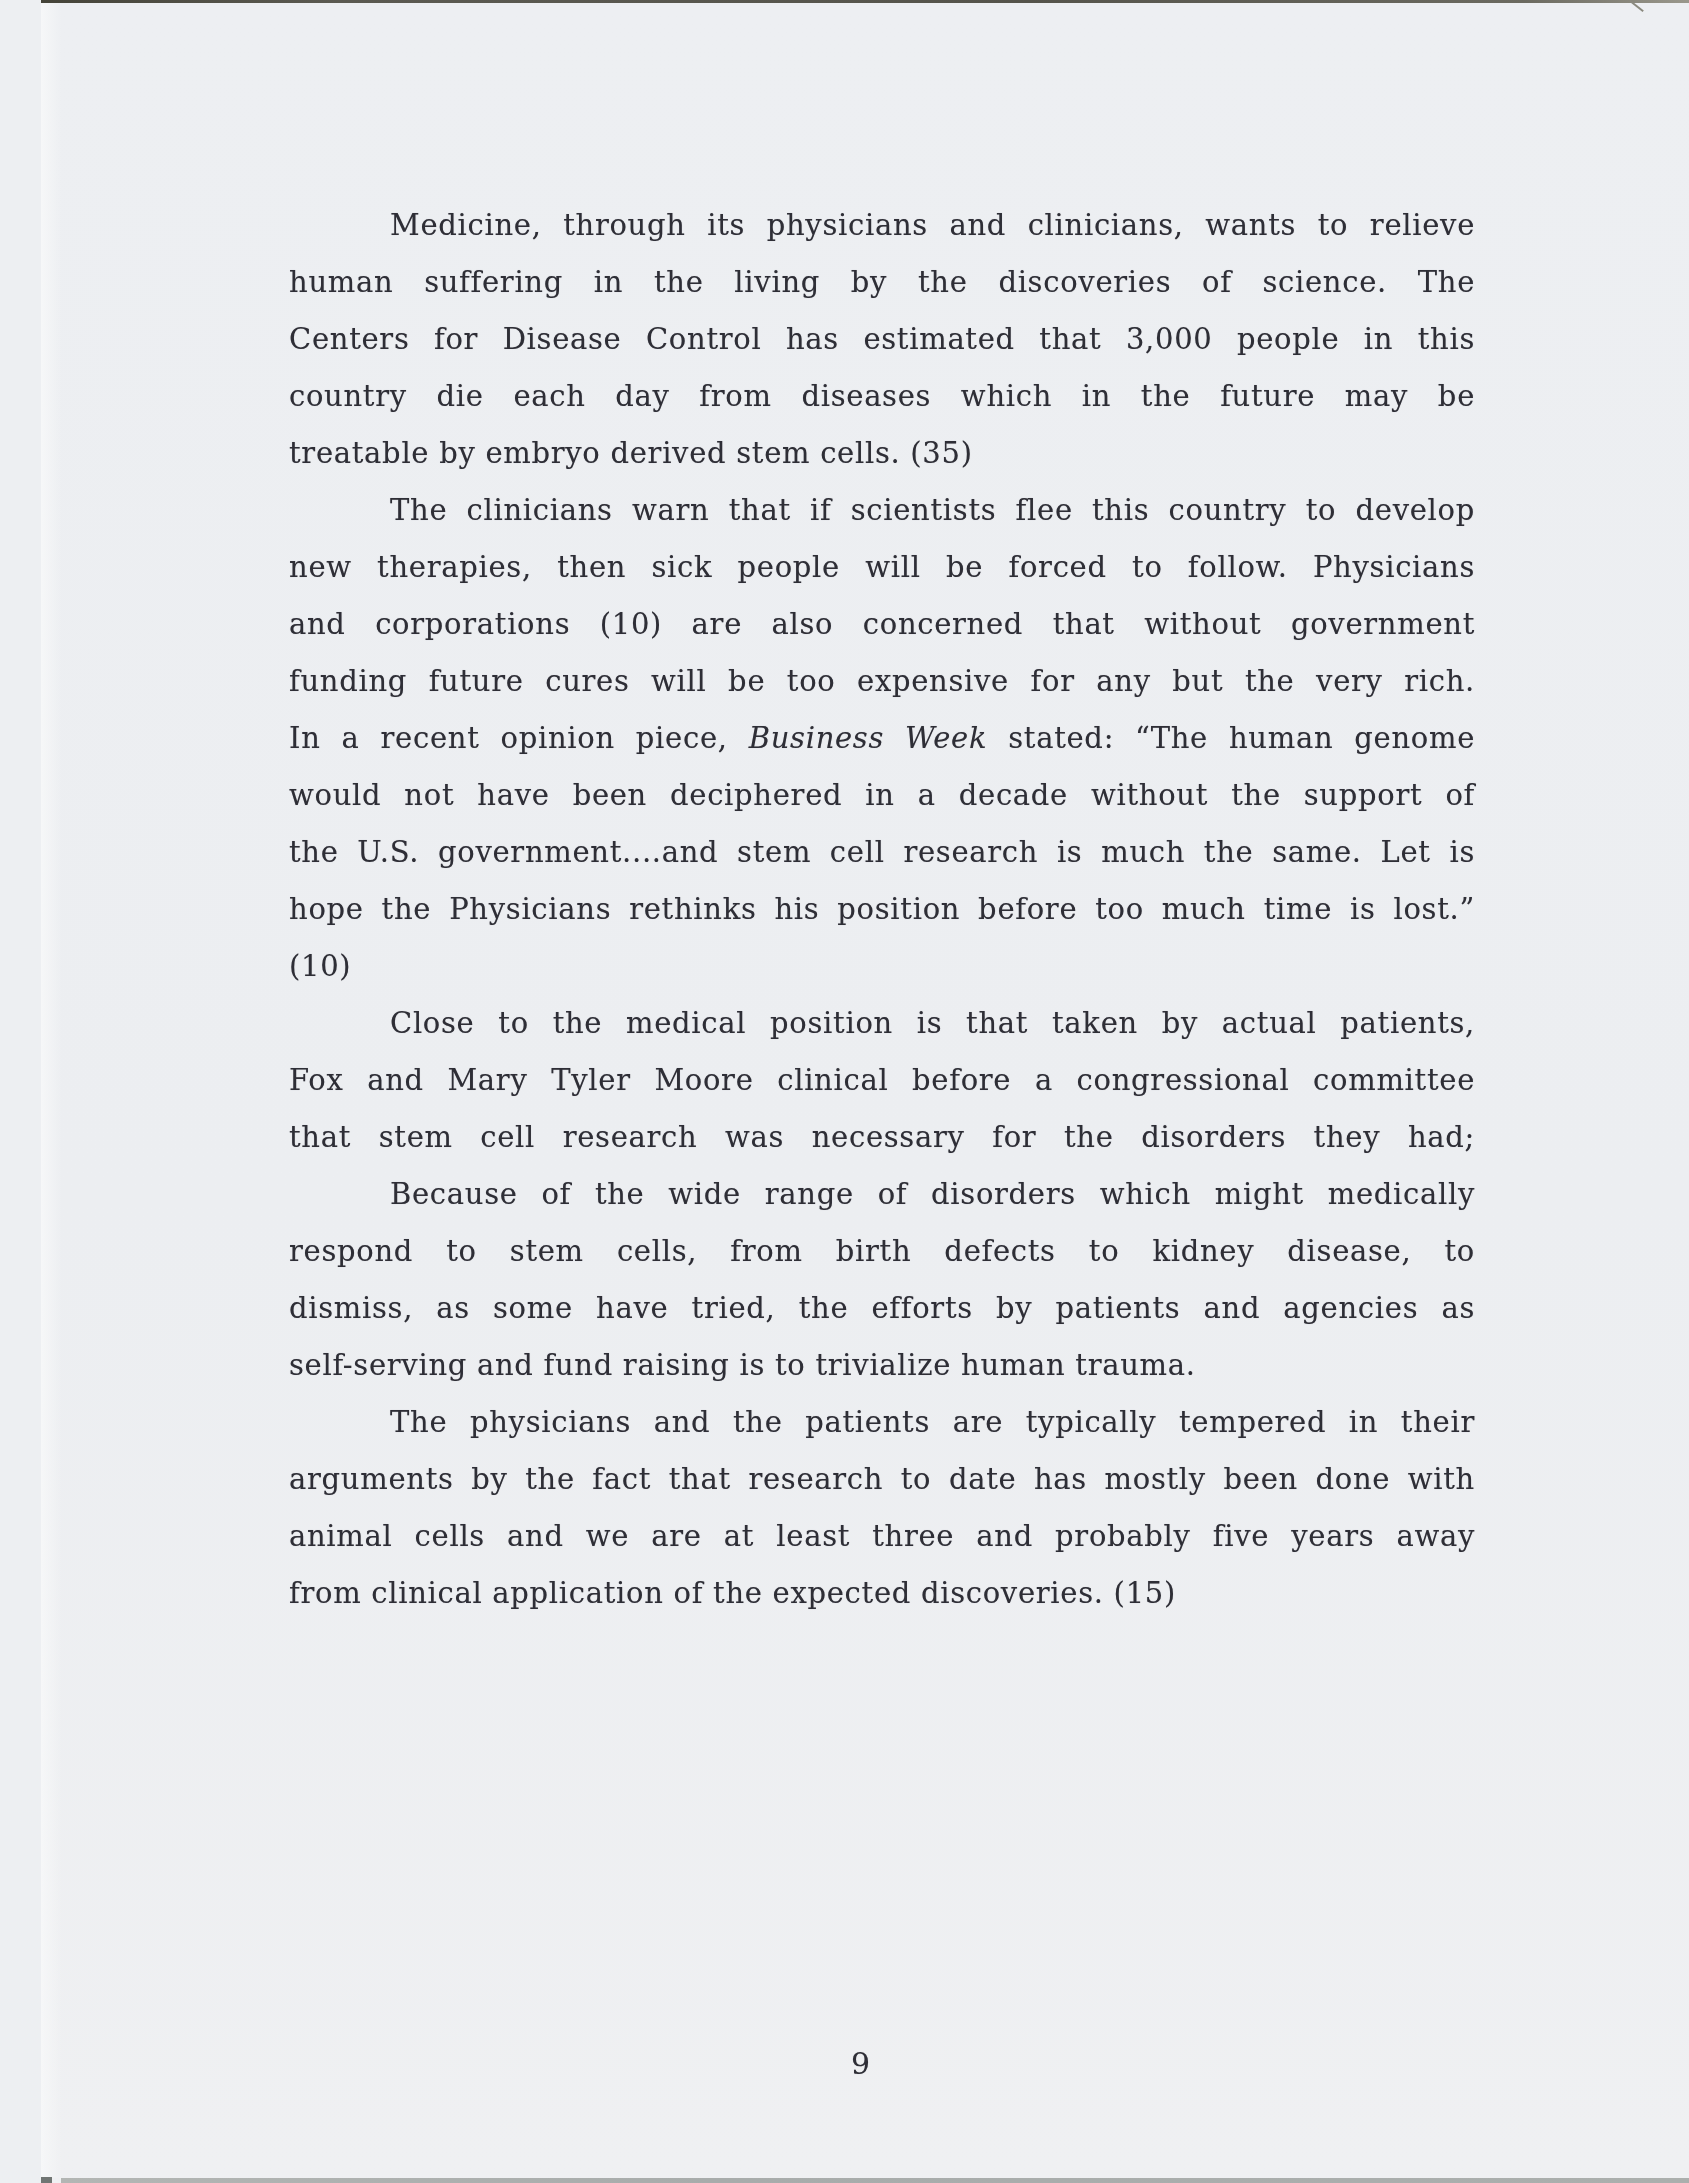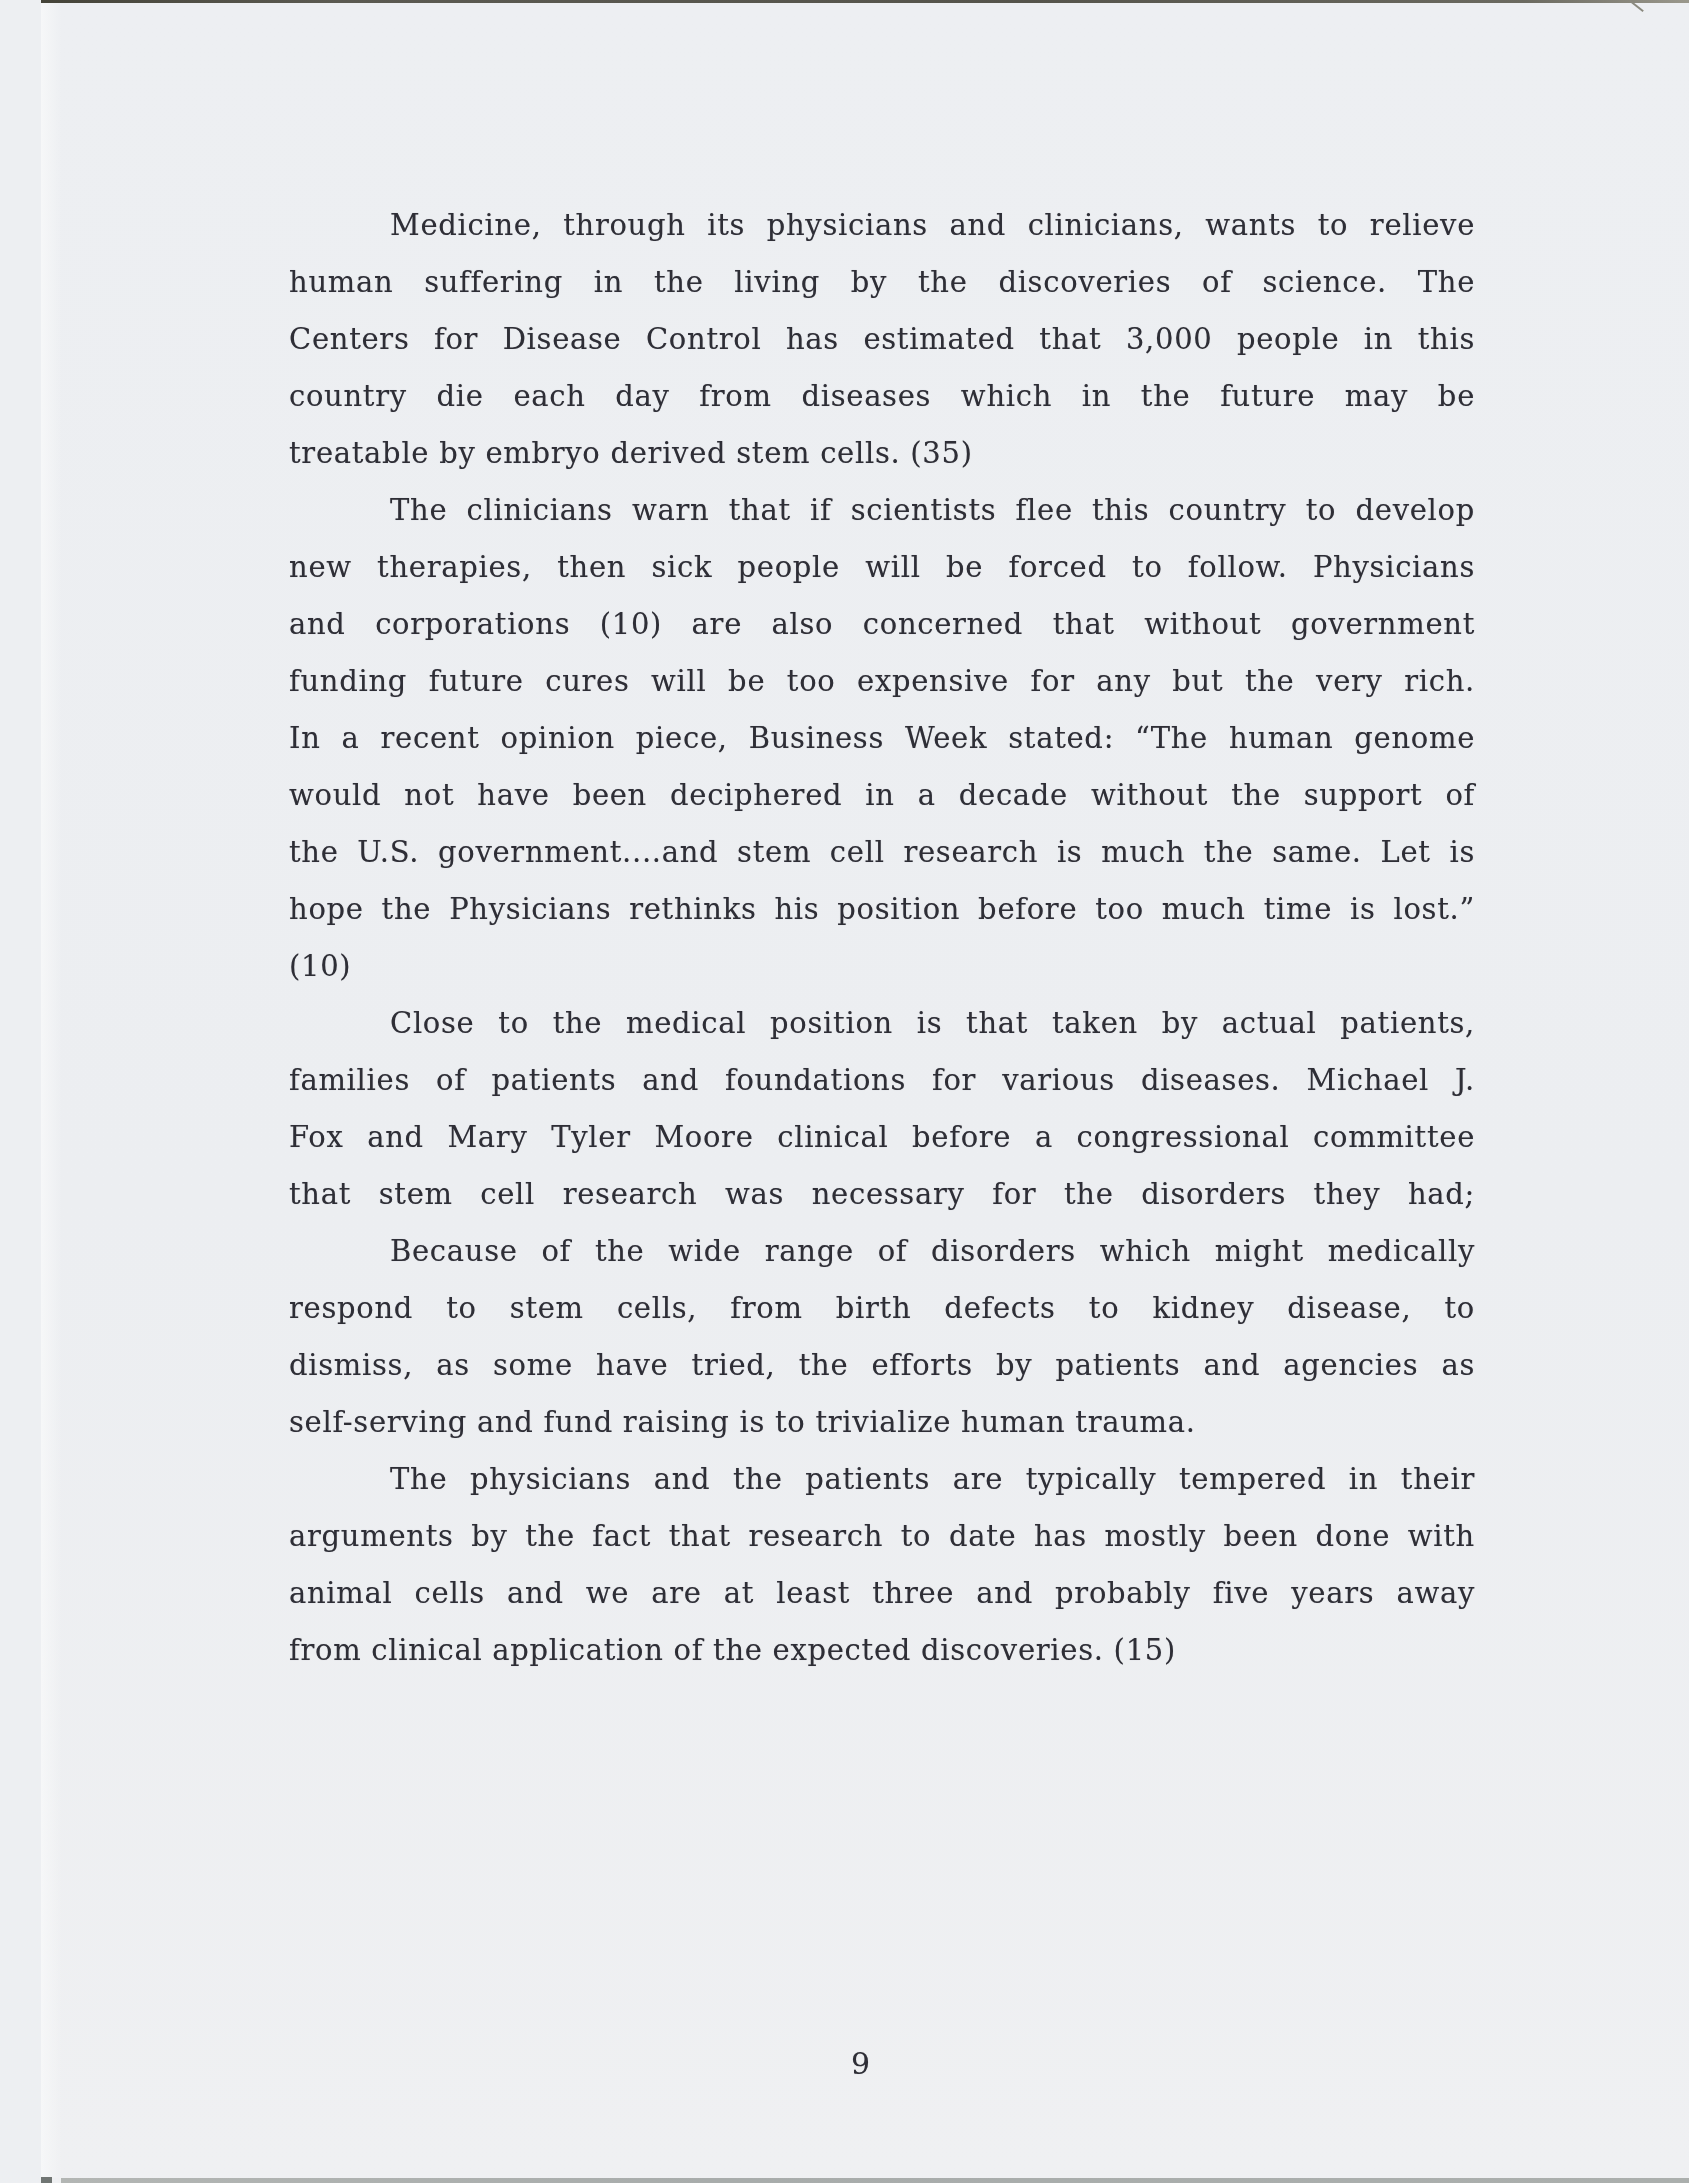--- a/index.html
+++ b/index.html
@@ -41,21 +41,21 @@
     position: absolute; left: 248px; top: 197px; width: 1186px;
     color: var(--ink, #2e2e36);
     font-size: 29px;
     line-height: 57px;
     letter-spacing: 0.7px;
     text-shadow: 0 0 0.7px rgba(46,46,56,0.35);
   }
   .line { text-align: left; }
   .line.justify { text-align: justify; text-align-last: justify; }
   .line.indent { padding-left: 101px; }
-  .italic { }
+  .italic { font-style: italic; }
   .page-number {
     position: absolute; top: 2044px; left: 0; width: 1639px;
     text-align: center;
     color: var(--ink, #2e2e36);
     font-size: 30px; line-height: 40px;
     text-shadow: 0 0 0.7px rgba(46,46,56,0.35);
   }
 </style>
 </head>
 <body>
@@ -71,21 +71,20 @@
       <div class="line justify indent"><span>The clinicians warn that if scientists flee this country to develop</span></div>
       <div class="line justify"><span>new therapies, then sick people will be forced to follow.  Physicians</span></div>
       <div class="line justify"><span>and corporations (10) are also concerned that without government</span></div>
       <div class="line justify"><span>funding future cures will be too expensive for any but the very rich.</span></div>
       <div class="line justify"><span>In a recent opinion piece, </span><span class="italic">Business Week</span><span> stated: “The human genome</span></div>
       <div class="line justify"><span>would not have been deciphered in a decade without the support of</span></div>
       <div class="line justify"><span>the U.S. government....and stem cell research is much the same.  Let is</span></div>
       <div class="line justify"><span>hope the Physicians rethinks his position before too much time is lost.”</span></div>
       <div class="line"><span>(10)</span></div>
       <div class="line justify indent"><span>Close to the medical position is that taken by actual patients,</span></div>
-      <div class="line justify"><span>families of patients and foundations for various diseases.  Michael J.</span></div>
       <div class="line justify"><span>Fox and Mary Tyler Moore clinical before a congressional committee</span></div>
       <div class="line justify"><span>that stem cell research was necessary for the disorders they had;</span></div>
       <div class="line justify indent"><span>Because of the wide range of disorders which might medically</span></div>
       <div class="line justify"><span>respond to stem cells, from birth defects to kidney disease, to</span></div>
       <div class="line justify"><span>dismiss, as some have tried, the efforts by patients and agencies as</span></div>
       <div class="line"><span>self-serving and fund raising is to trivialize human trauma.</span></div>
       <div class="line justify indent"><span>The physicians and the patients are typically tempered in their</span></div>
       <div class="line justify"><span>arguments by the fact that research to date has mostly been done with</span></div>
       <div class="line justify"><span>animal cells and we are at least three and probably five years away</span></div>
       <div class="line"><span>from clinical application of the expected discoveries. (15)</span></div>

